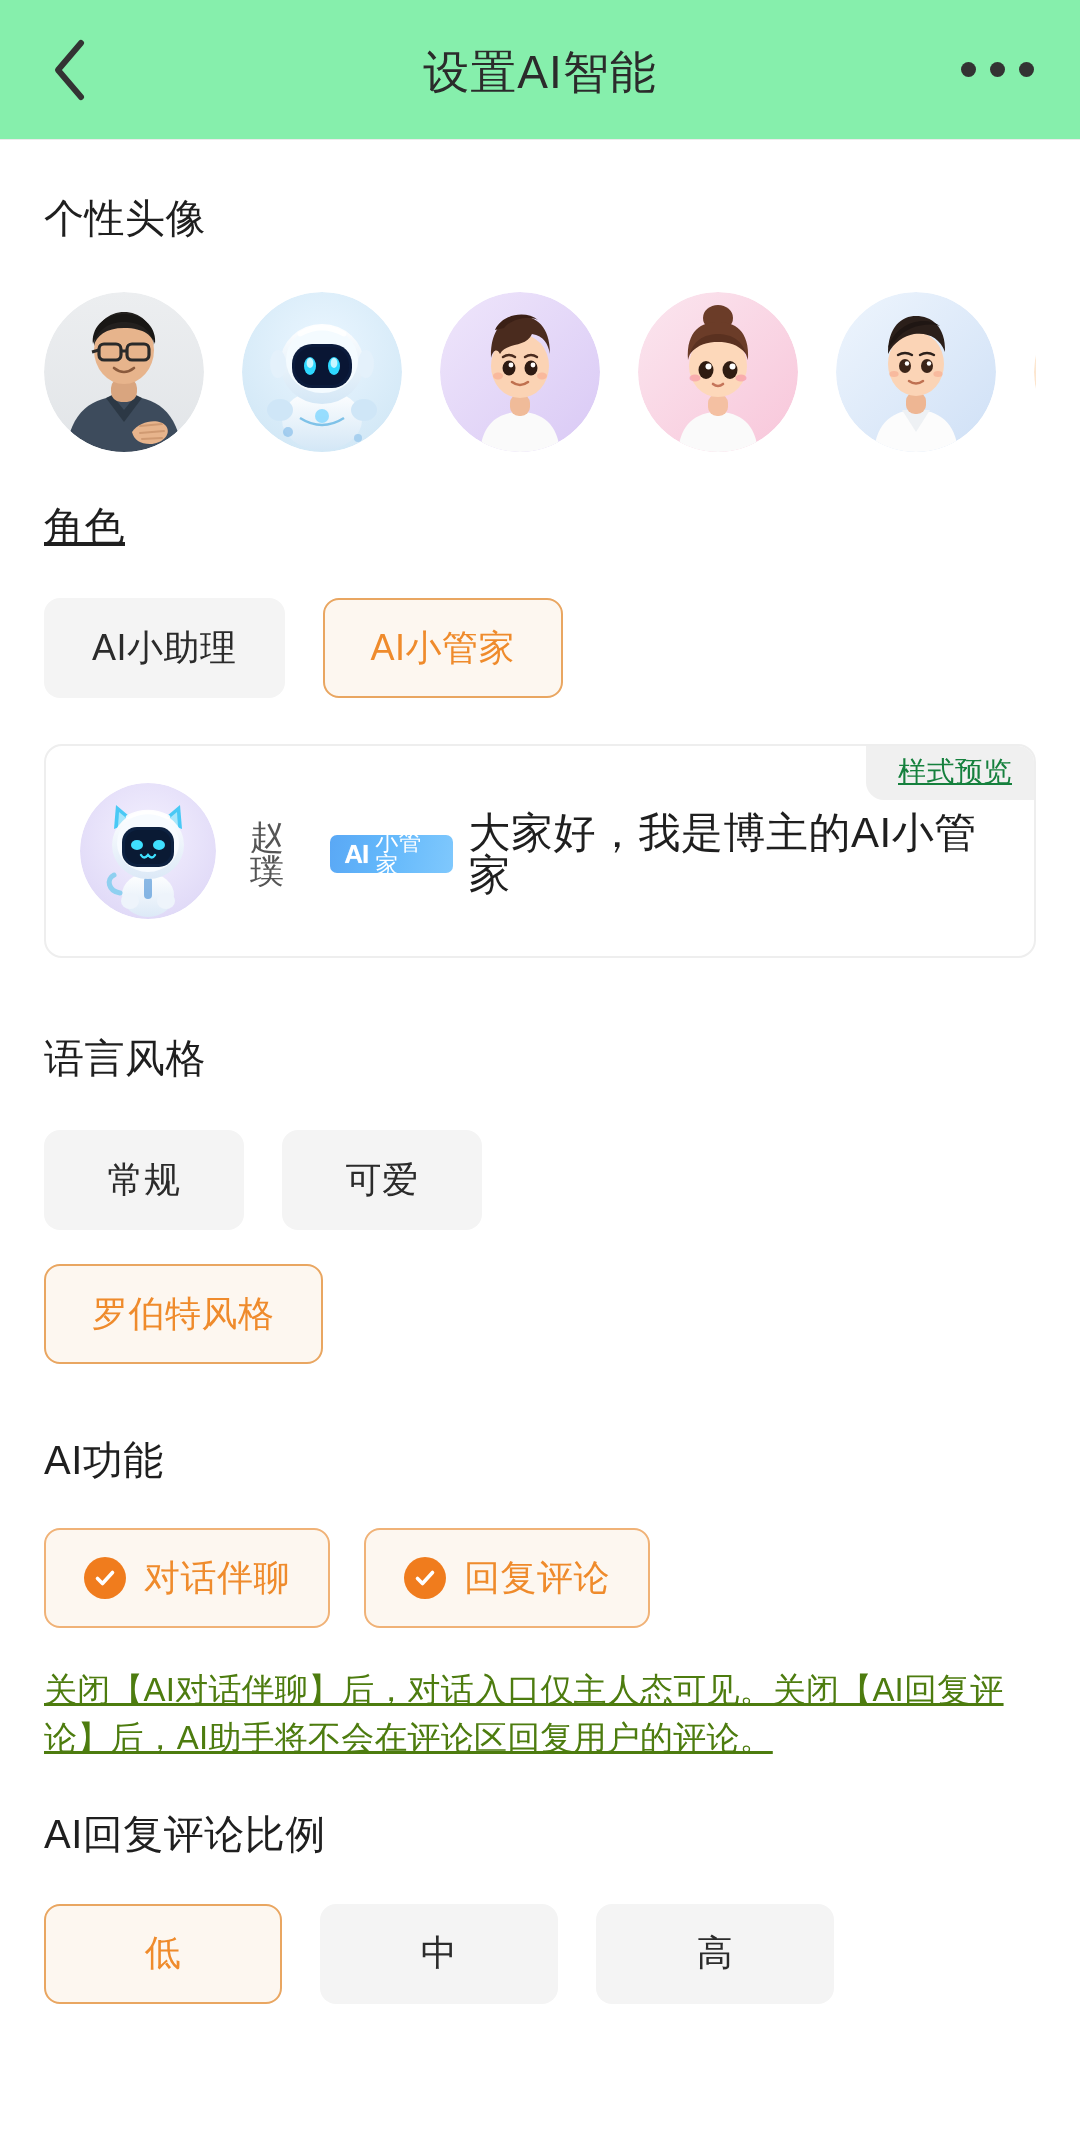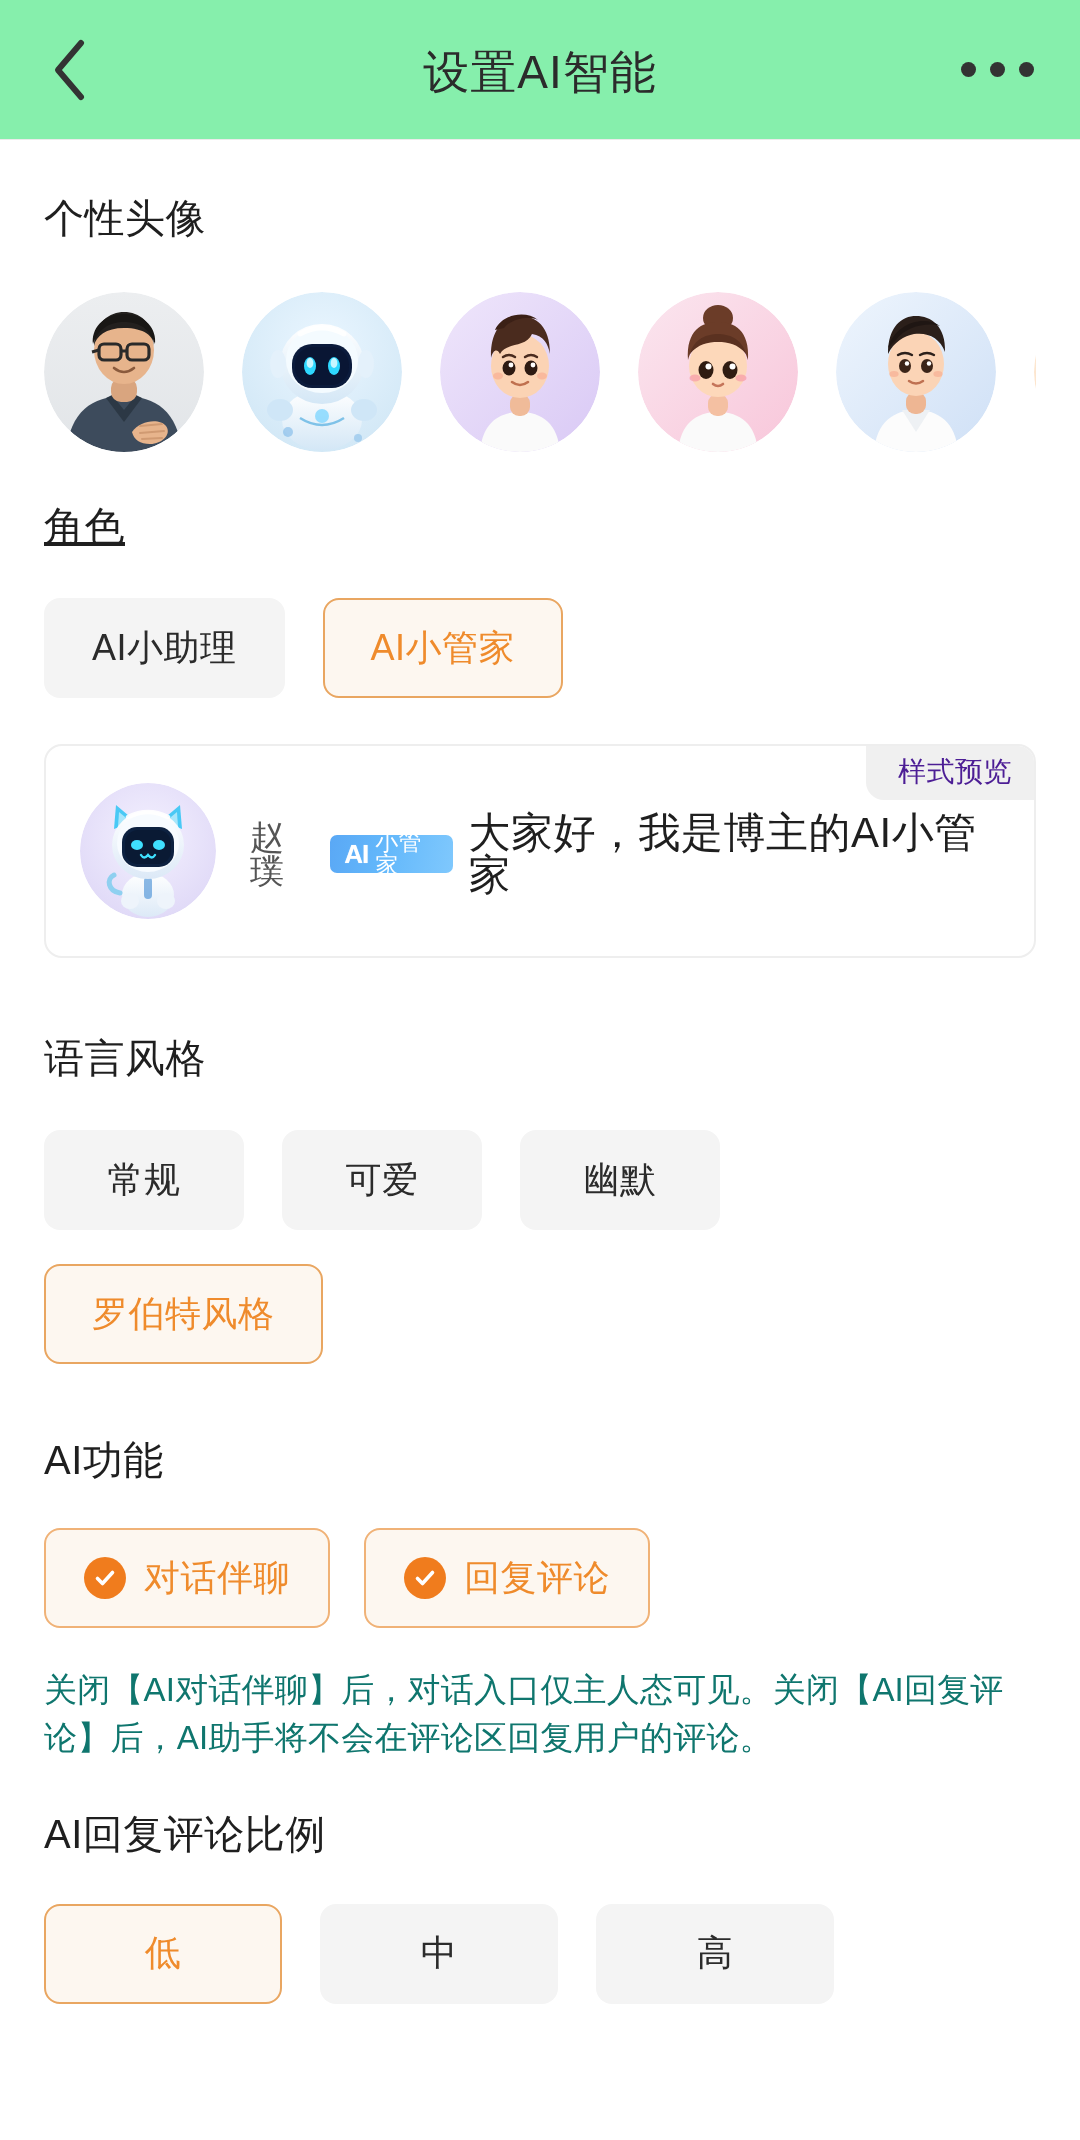--- a/index.html
+++ b/index.html
@@ -147,26 +147,27 @@
     display: flex;
     align-items: center;
     padding: 0 34px;
     overflow: hidden;
   }
   .preview-tag {
     position: absolute;
     top: 0;
     right: 0;
     background: #f0f0f0;
-    color: #4c1d95;
+    color: #15803d;
     font-size: 28px;
     padding: 12px 22px 14px 32px;
     border-bottom-left-radius: 18px;
     line-height: 1;
     letter-spacing: 0.5px;
+    text-decoration: underline;
   }
   .preview-avatar {
     flex: 0 0 auto;
     width: 136px;
     height: 136px;
     border-radius: 50%;
     overflow: hidden;
     margin-right: 34px;
   }
   .preview-avatar svg { display: block; width: 136px; height: 136px; }
@@ -242,23 +243,24 @@
     display: flex;
     align-items: center;
     justify-content: center;
   }
   .check-icon svg { display: block; }
 
   .fn-desc {
     margin-top: 38px;
     font-size: 33px;
     line-height: 1.45;
-    color: #0f766e;
+    color: #4d7c0f;
     letter-spacing: 0.2px;
     max-width: 1000px;
+    text-decoration: underline;
   }
 
   
   .ratio-label { margin-top: 52px; }
   .ratio-row { margin-top: 50px; }
   .ratio-row .chip { min-width: 238px; }
 </style>
 </head>
 <body>
 
@@ -554,21 +556,20 @@
           </span>
         </div>
         <div class="preview-text">大家好，我是博主的AI小管家</div>
       </div>
     </div>
 
     <div class="section-title lang-label">语言风格</div>
     <div class="chip-row lang-row">
       <div class="chip">常规</div>
       <div class="chip">可爱</div>
-      <div class="chip">幽默</div>
     </div>
     <div class="lang-row2">
       <div class="chip selected">罗伯特风格</div>
     </div>
 
     <div class="section-title fn-label">AI功能</div>
     <div class="fn-row">
 
       <div class="fn-chip">
         <span class="check-icon">

